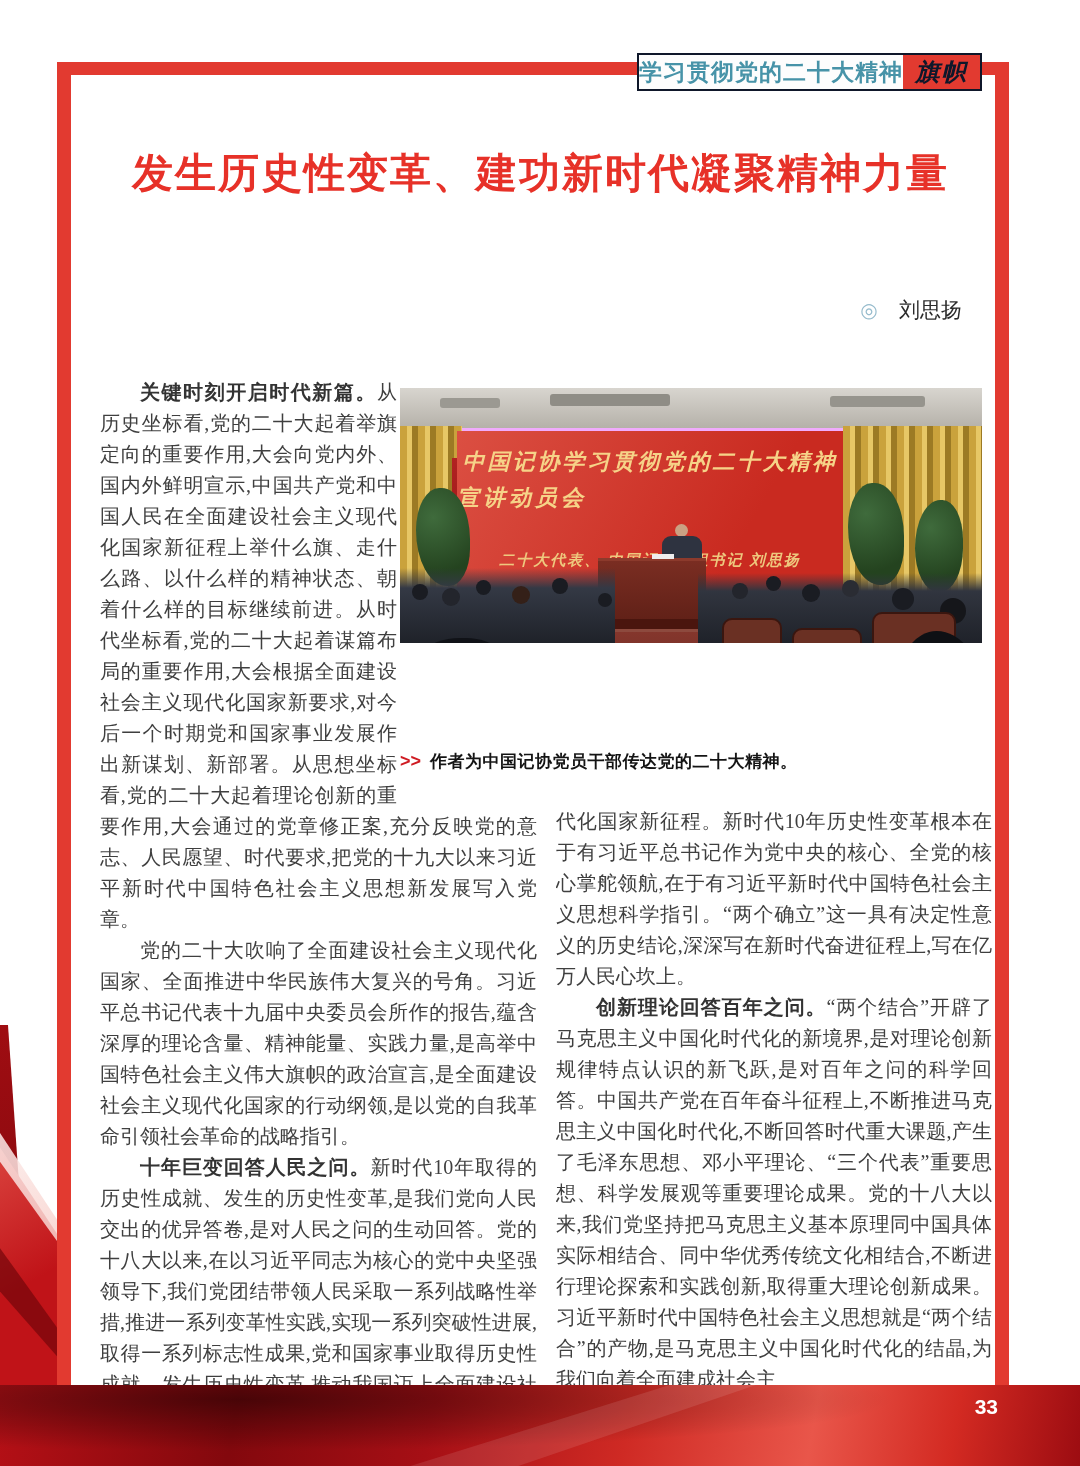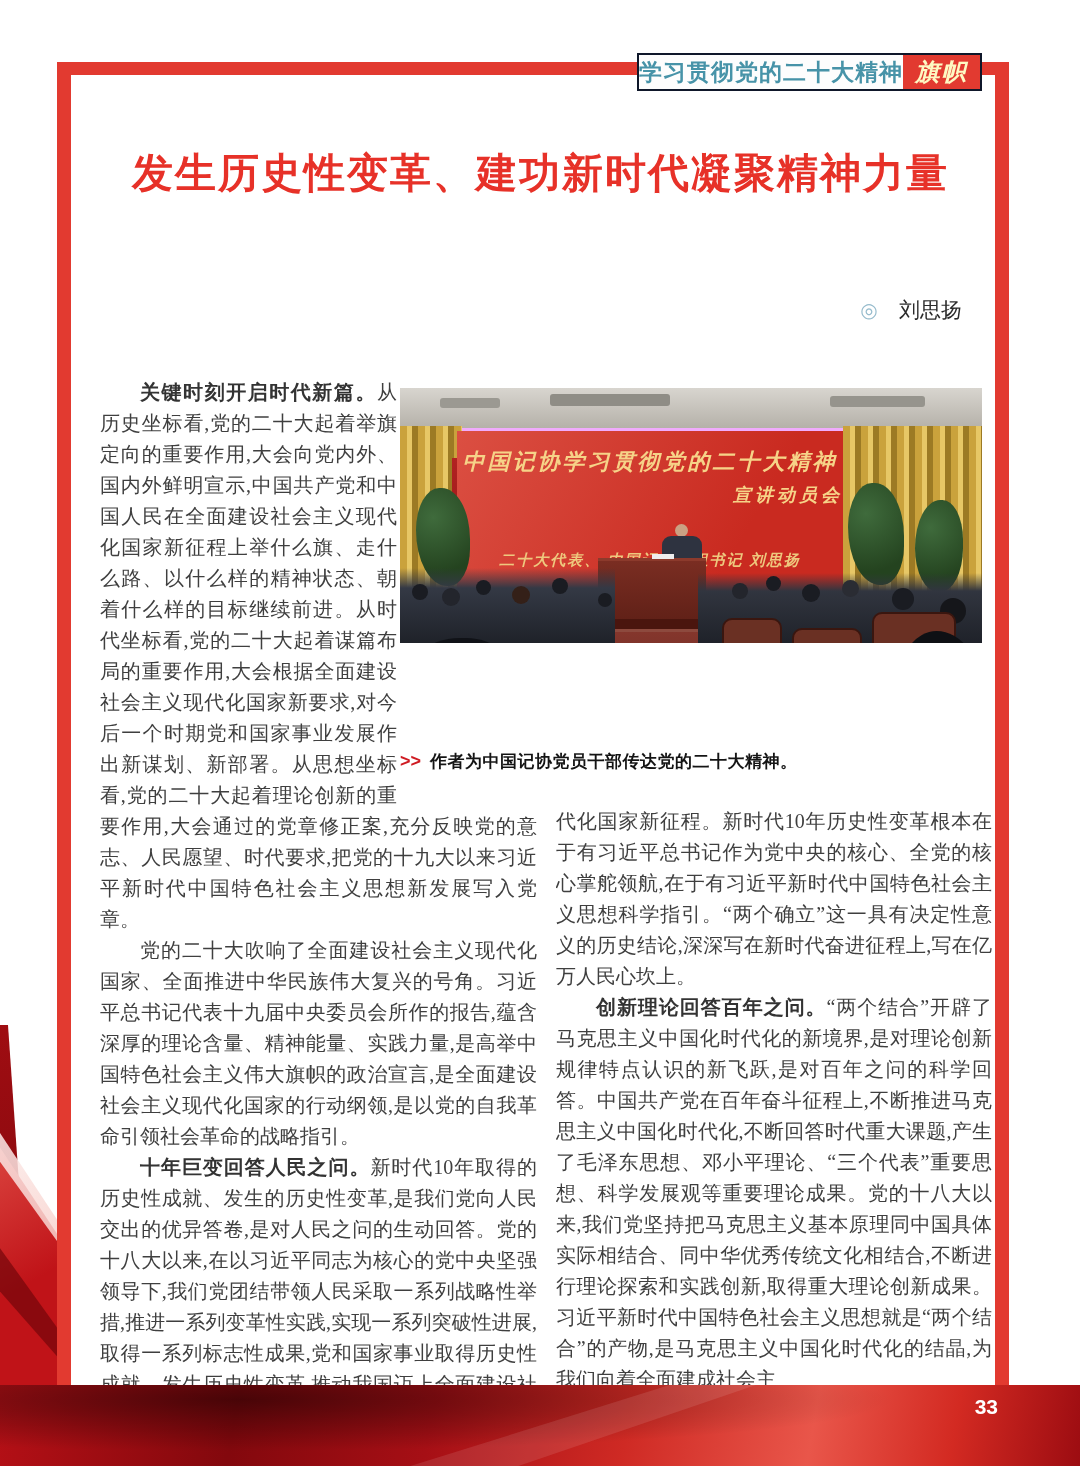--- a/index.html
+++ b/index.html
@@ -10,21 +10,21 @@
   .bar-top{left:57px;top:62px;width:585px;height:13px;}
   .bar-left{left:57px;top:62px;width:14px;height:1323px;}
   .bar-conn{left:976px;top:62px;width:33px;height:13px;}
   .bar-right{left:995px;top:62px;width:14px;height:1323px;}
   
   .header-box{position:absolute;left:637px;top:53px;width:345px;height:38px;background:#fdfdfd;
       border:2px solid #0f172a;box-sizing:border-box;display:flex;align-items:stretch;}
   .header-label{flex:1;display:flex;align-items:center;justify-content:center;
       font-family:"Liberation Sans",sans-serif;font-weight:700;font-size:23px;
       color:#4793a8;letter-spacing:1px;white-space:nowrap;}
-  .header-logo{width:78px;background:#e23a30;color:#fef9c3;display:flex;align-items:center;justify-content:center;
+  .header-logo{width:78px;background:#e23a30;color:#0f172a;display:flex;align-items:center;justify-content:center;
       font-style:italic;font-weight:700;font-size:24px;letter-spacing:2px;}
   
   .title{position:absolute;left:72px;top:146px;width:937px;text-align:center;margin:0;
       font-family:"Liberation Sans",sans-serif;font-weight:900;font-size:41px;
       color:#e73128;letter-spacing:2px;}
   .author{position:absolute;left:72px;top:296px;width:890px;text-align:right;font-size:21px;color:#2b2b2b;}
   .author .marker{color:#97bccd;font-size:20px;margin-right:16px;}
   
   .photo{position:absolute;left:400px;top:388px;width:582px;height:255px;background:#f0abfc;overflow:hidden;font-style:italic;}
   .photo div{position:absolute;}
@@ -32,22 +32,22 @@
   .ph-vent1{left:150px;top:6px;width:120px;height:12px;background:#8f8d86;border-radius:3px;}
   .ph-vent2{left:430px;top:8px;width:95px;height:11px;background:#96948d;border-radius:3px;}
   .ph-vent3{left:40px;top:10px;width:60px;height:10px;background:#9b9992;border-radius:3px;}
   .ph-curtain{top:38px;background:repeating-linear-gradient(90deg,#caa23c 0 7px,#e7c766 7px 12px,#9c7a24 12px 18px);}
   .ph-curtain-left{left:0;width:62px;height:215px;}
   .ph-curtain-right{left:443px;width:139px;height:272px;}
   .ph-flag{left:52px;top:70px;width:13px;height:125px;background:linear-gradient(#b22222,#8c1414);}
   .ph-screen{left:57px;top:43px;width:386px;height:192px;background:linear-gradient(120deg,#db4f42,#c92a20 70%);}
   .ph-banner-l1{left:0;top:16px;width:386px;text-align:center;font-family:"Liberation Sans",sans-serif;
       font-weight:700;font-size:22px;color:#f6d388;letter-spacing:3px;white-space:nowrap;}
-  .ph-banner-l2{left:0;top:52px;width:386px;text-align:right;font-family:"Liberation Sans",sans-serif;
-      font-weight:700;font-size:18px;color:#f6d388;letter-spacing:4px;}
+  .ph-banner-l2{left:0;top:52px;width:386px;text-align:left;font-family:"Liberation Sans",sans-serif;
+      font-weight:700;font-size:22px;color:#f6d388;letter-spacing:4px;}
   .ph-banner-sub{left:0;top:120px;width:386px;text-align:center;font-family:"Liberation Sans",sans-serif;
       font-weight:700;font-size:15px;color:#eec87e;letter-spacing:2px;white-space:nowrap;}
   .ph-plant{background:radial-gradient(circle at 32% 30%,#3f6b3c,#24431f 72%);border-radius:45% 55% 40% 60%;}
   .ph-plant-left{left:16px;top:100px;width:54px;height:98px;}
   .ph-plant-right{left:448px;top:95px;width:56px;height:102px;}
   .ph-plant-right2{left:515px;top:112px;width:48px;height:92px;border-radius:55% 45% 50% 50%;}
   .ph-stagefront{left:57px;top:228px;width:386px;height:26px;background:#8d4a3e;}
   .ph-carpet{left:185px;top:244px;width:140px;height:113px;background:linear-gradient(#84362c,#5f241d);}
   .ph-speaker-head{left:275px;top:136px;width:13px;height:13px;background:#caa183;border-radius:50%;}
   .ph-speaker-body{left:262px;top:148px;width:40px;height:28px;background:#2e3340;border-radius:9px 9px 0 0;}

